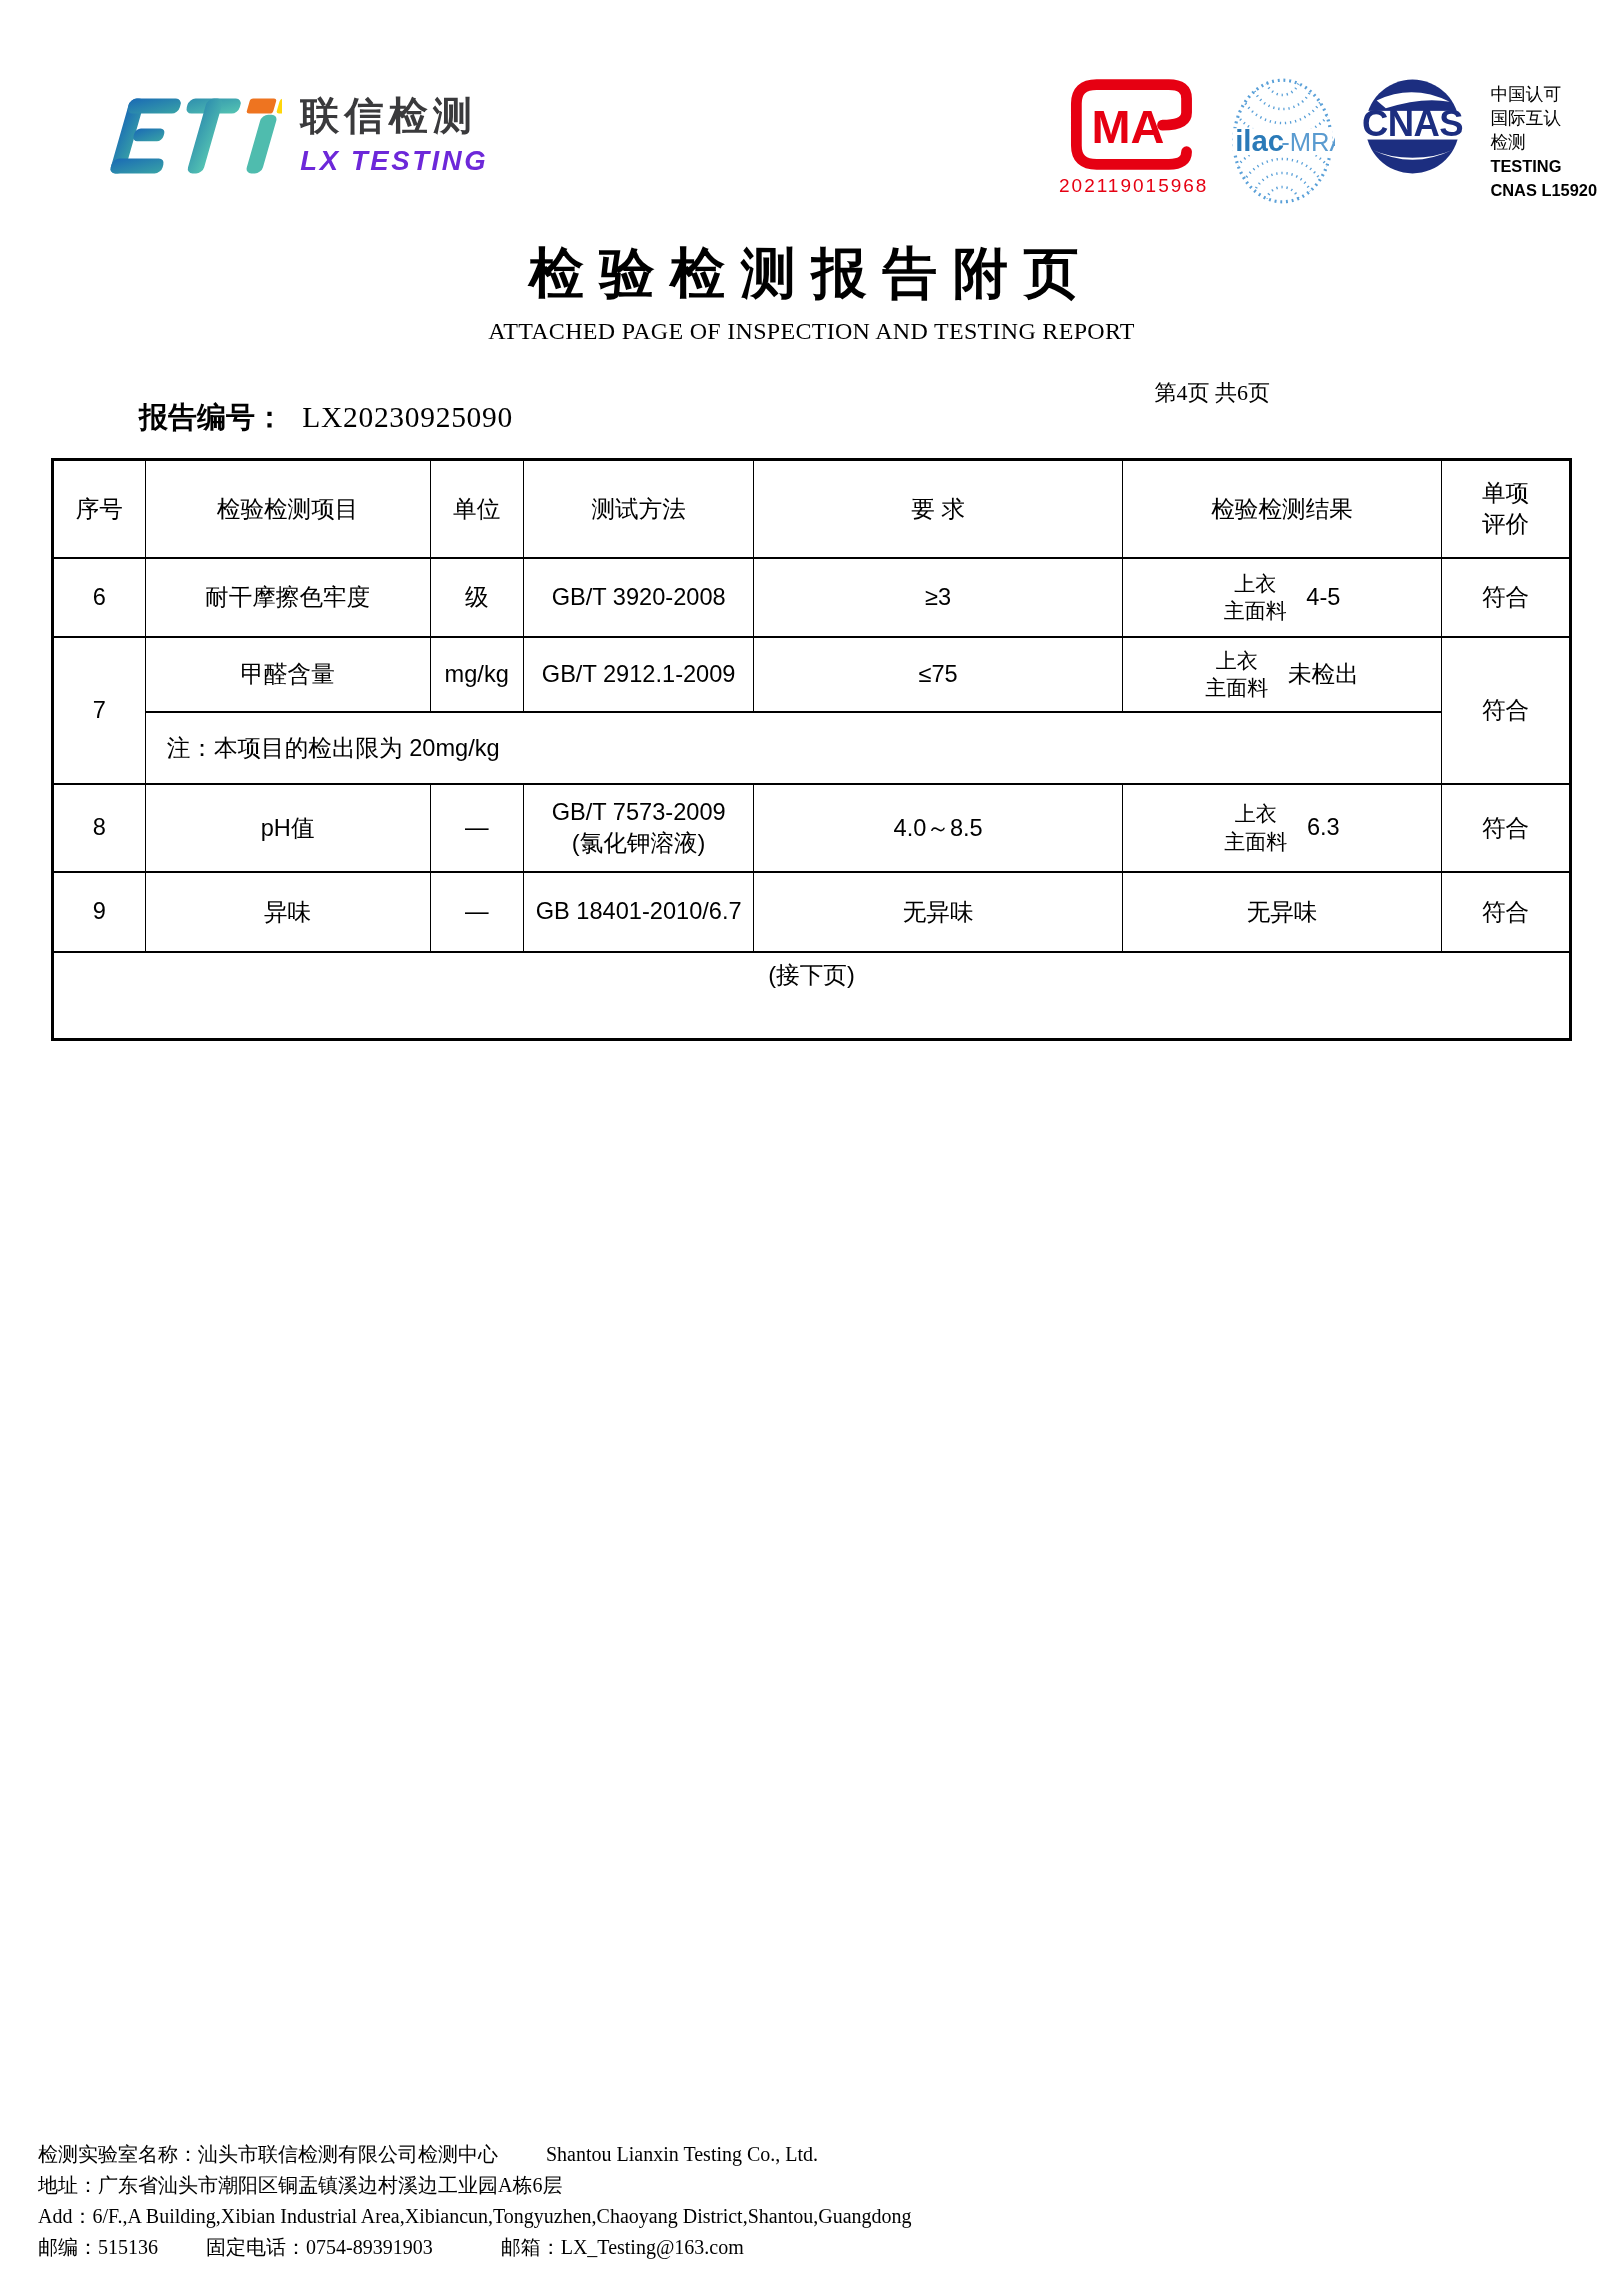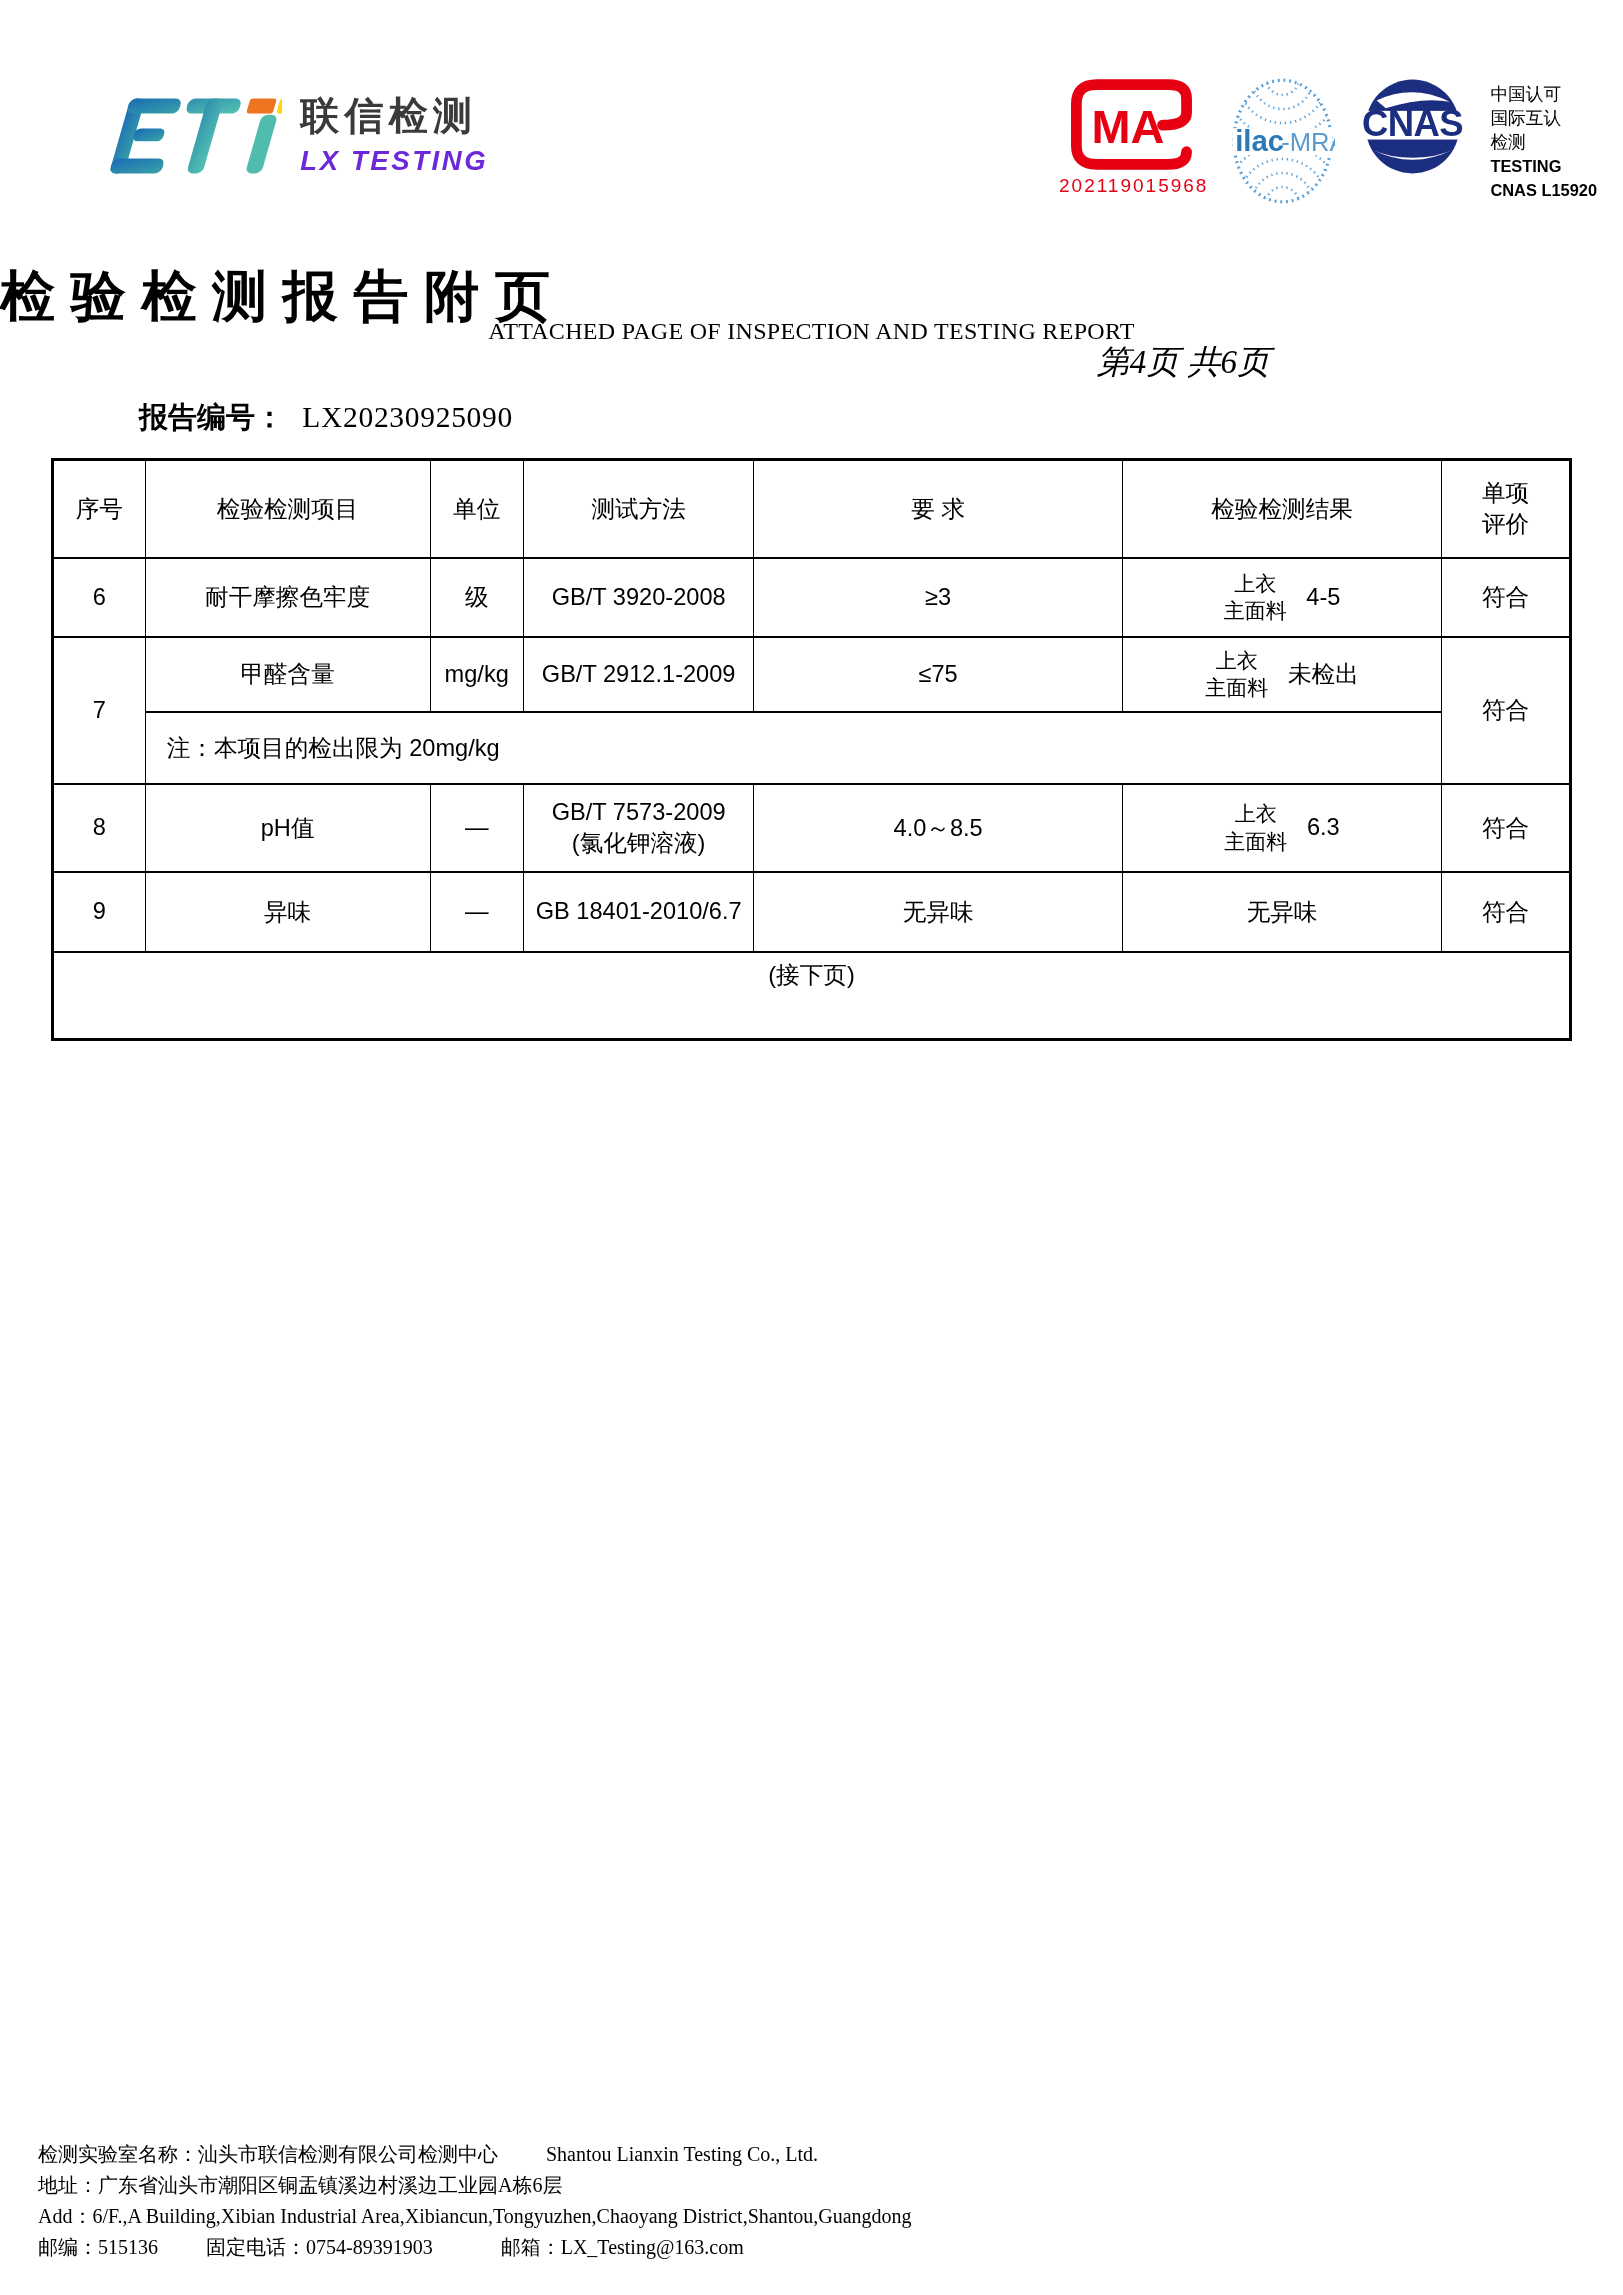--- a/index.html
+++ b/index.html
@@ -22,27 +22,27 @@
 
   
   .certs{position:absolute;top:77px;right:26px;display:flex;align-items:flex-start;gap:22px;}
   .cma-block{display:flex;flex-direction:column;align-items:center;}
   .cma-number{font-size:19px;color:#e60012;letter-spacing:2px;margin-top:2.6px;font-family:"Liberation Sans",sans-serif;}
   .cnas-lines{display:flex;flex-direction:column;justify-content:flex-start;margin-top:5.2px;}
   .cnas-lines .zh{font-size:17.7px;font-family:"Liberation Serif",serif;line-height:24px;}
   .cnas-lines .lat{font-size:16.4px;font-weight:700;line-height:24px;}
 
   
-  .doc-title{position:absolute;top:260px;left:0;width:100%;text-align:left;
+  .doc-title{position:absolute;top:237px;left:0;width:100%;text-align:center;
     font-family:"Liberation Serif",serif;font-weight:700;font-size:55px;letter-spacing:15.7px;}
   .doc-subtitle{position:absolute;top:318px;left:0;width:100%;text-align:center;
     font-family:"Liberation Serif",serif;font-size:24px;letter-spacing:0.3px;}
 
-  .page-info{position:absolute;top:340px;right:353px;
-    font-family:"Liberation Serif",serif;font-size:33px;font-style:italic;}
+  .page-info{position:absolute;top:378px;right:353px;
+    font-family:"Liberation Serif",serif;font-size:22px;}
 
   .report-line{position:absolute;top:398px;left:139px;display:flex;align-items:baseline;}
   .report-label{font-size:29px;font-weight:700;font-family:"Liberation Sans",sans-serif;}
   .report-number{font-size:29.5px;font-family:"Liberation Serif",serif;margin-left:18.3px;letter-spacing:0.7px;}
 
   
   .report-table{position:absolute;left:51px;top:458px;width:1521px;
     border-collapse:collapse;table-layout:fixed;}
   .report-table td,.report-table th{
     border-left:1.3px solid #000;border-right:1.3px solid #000;

